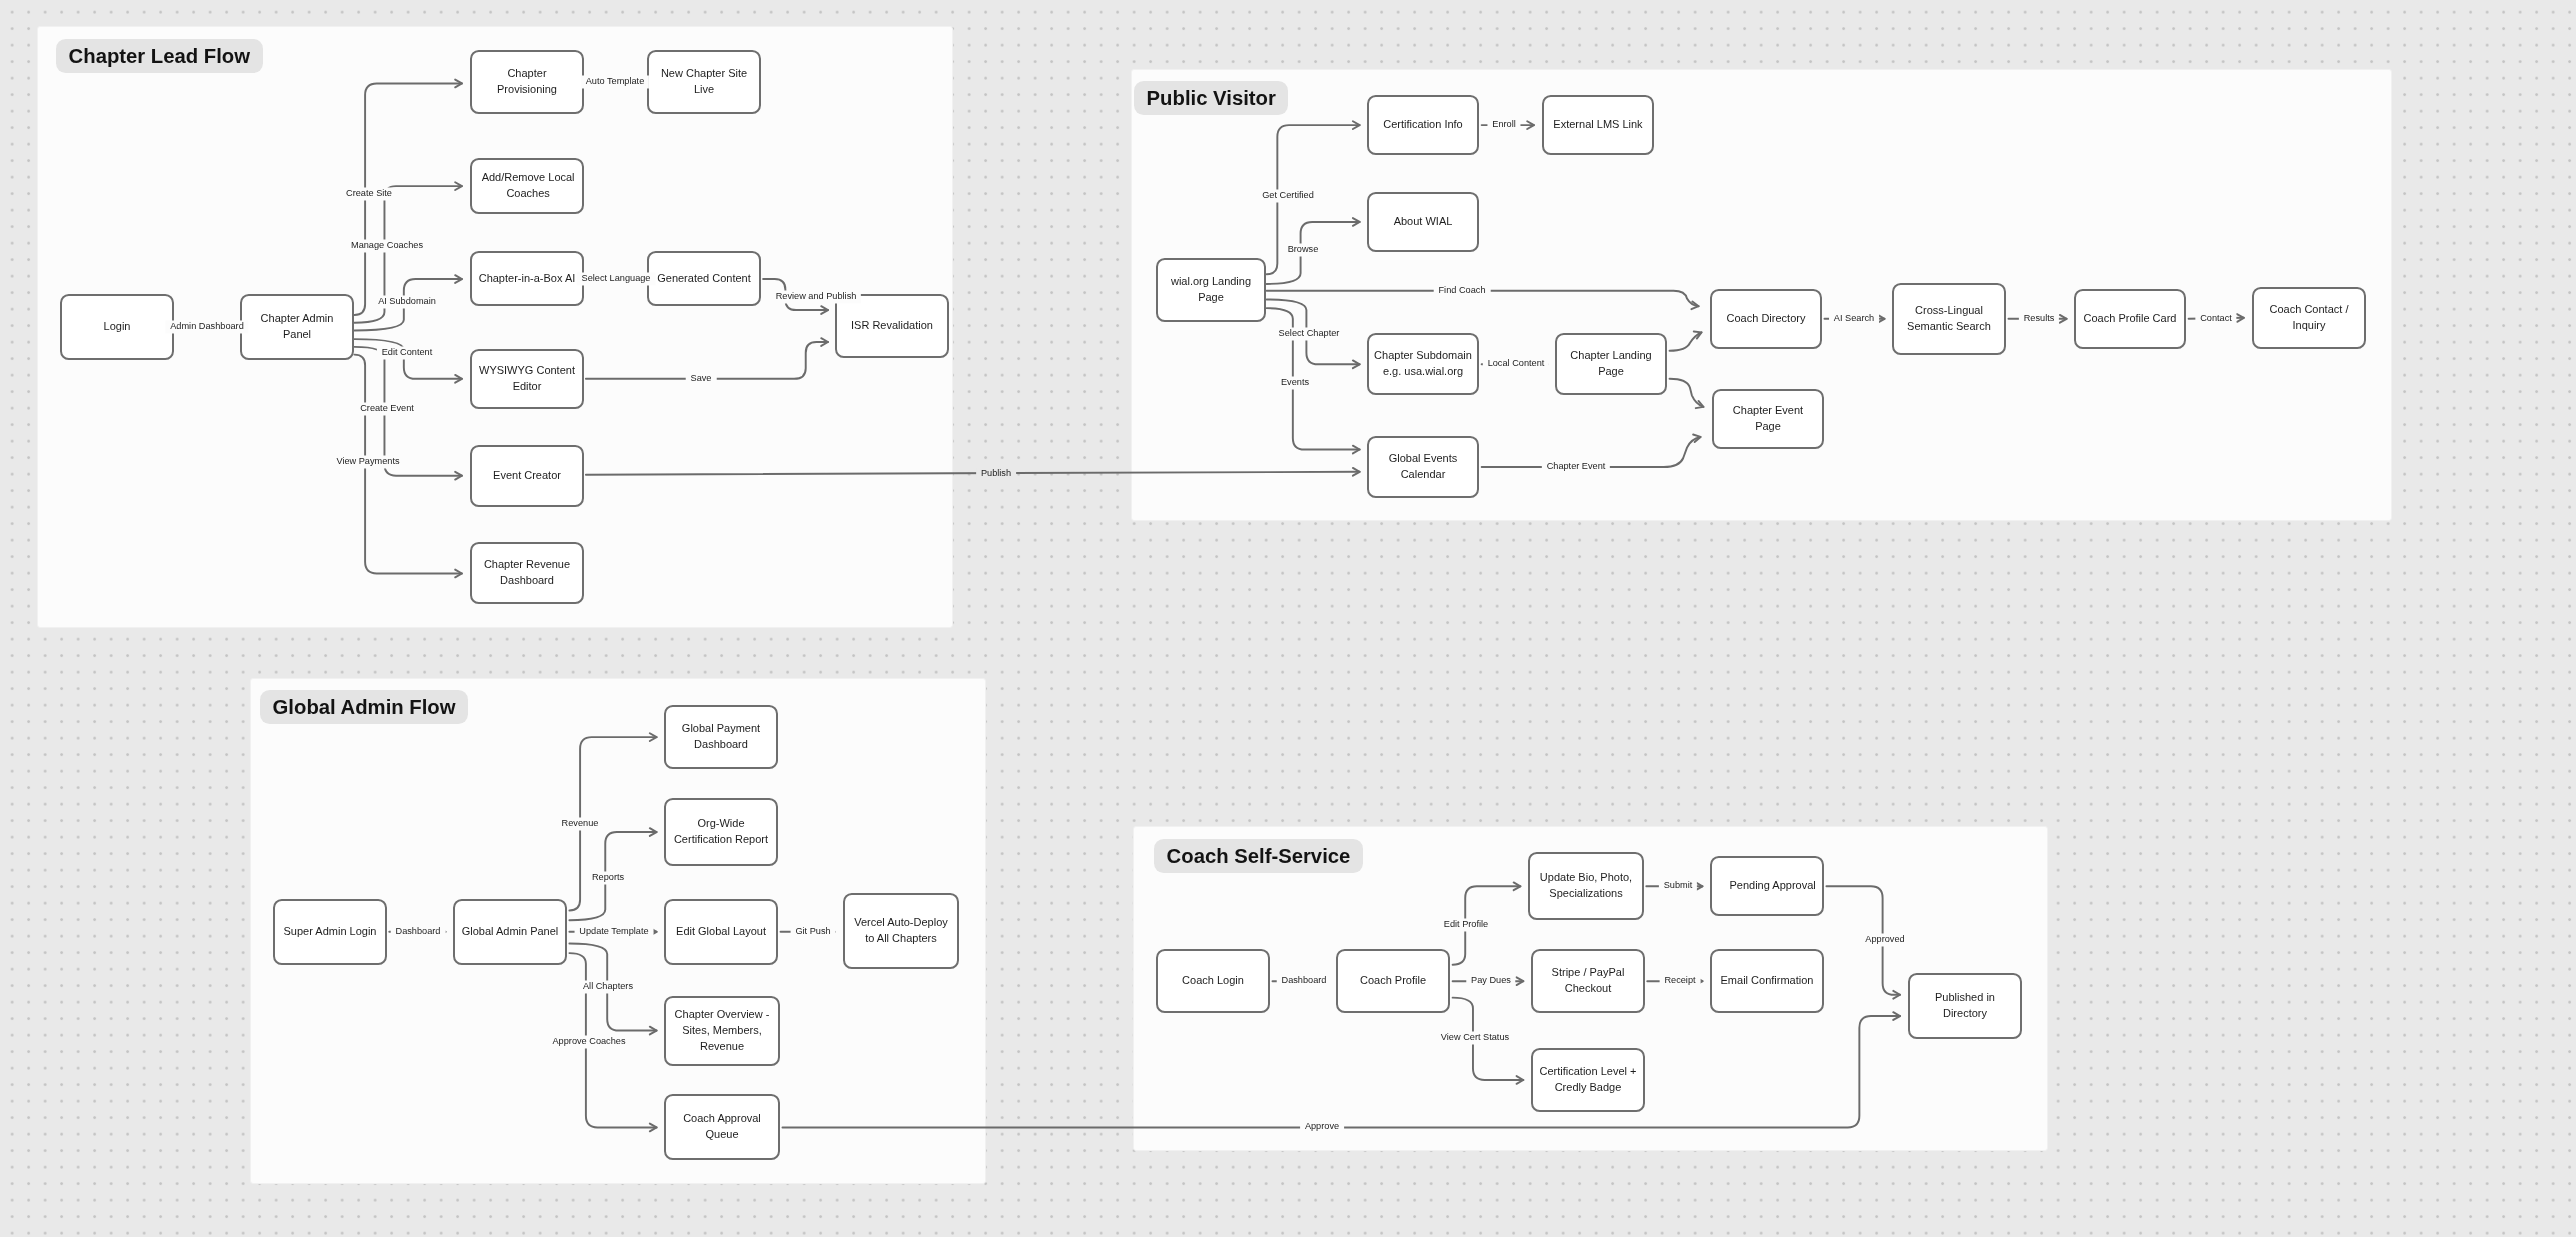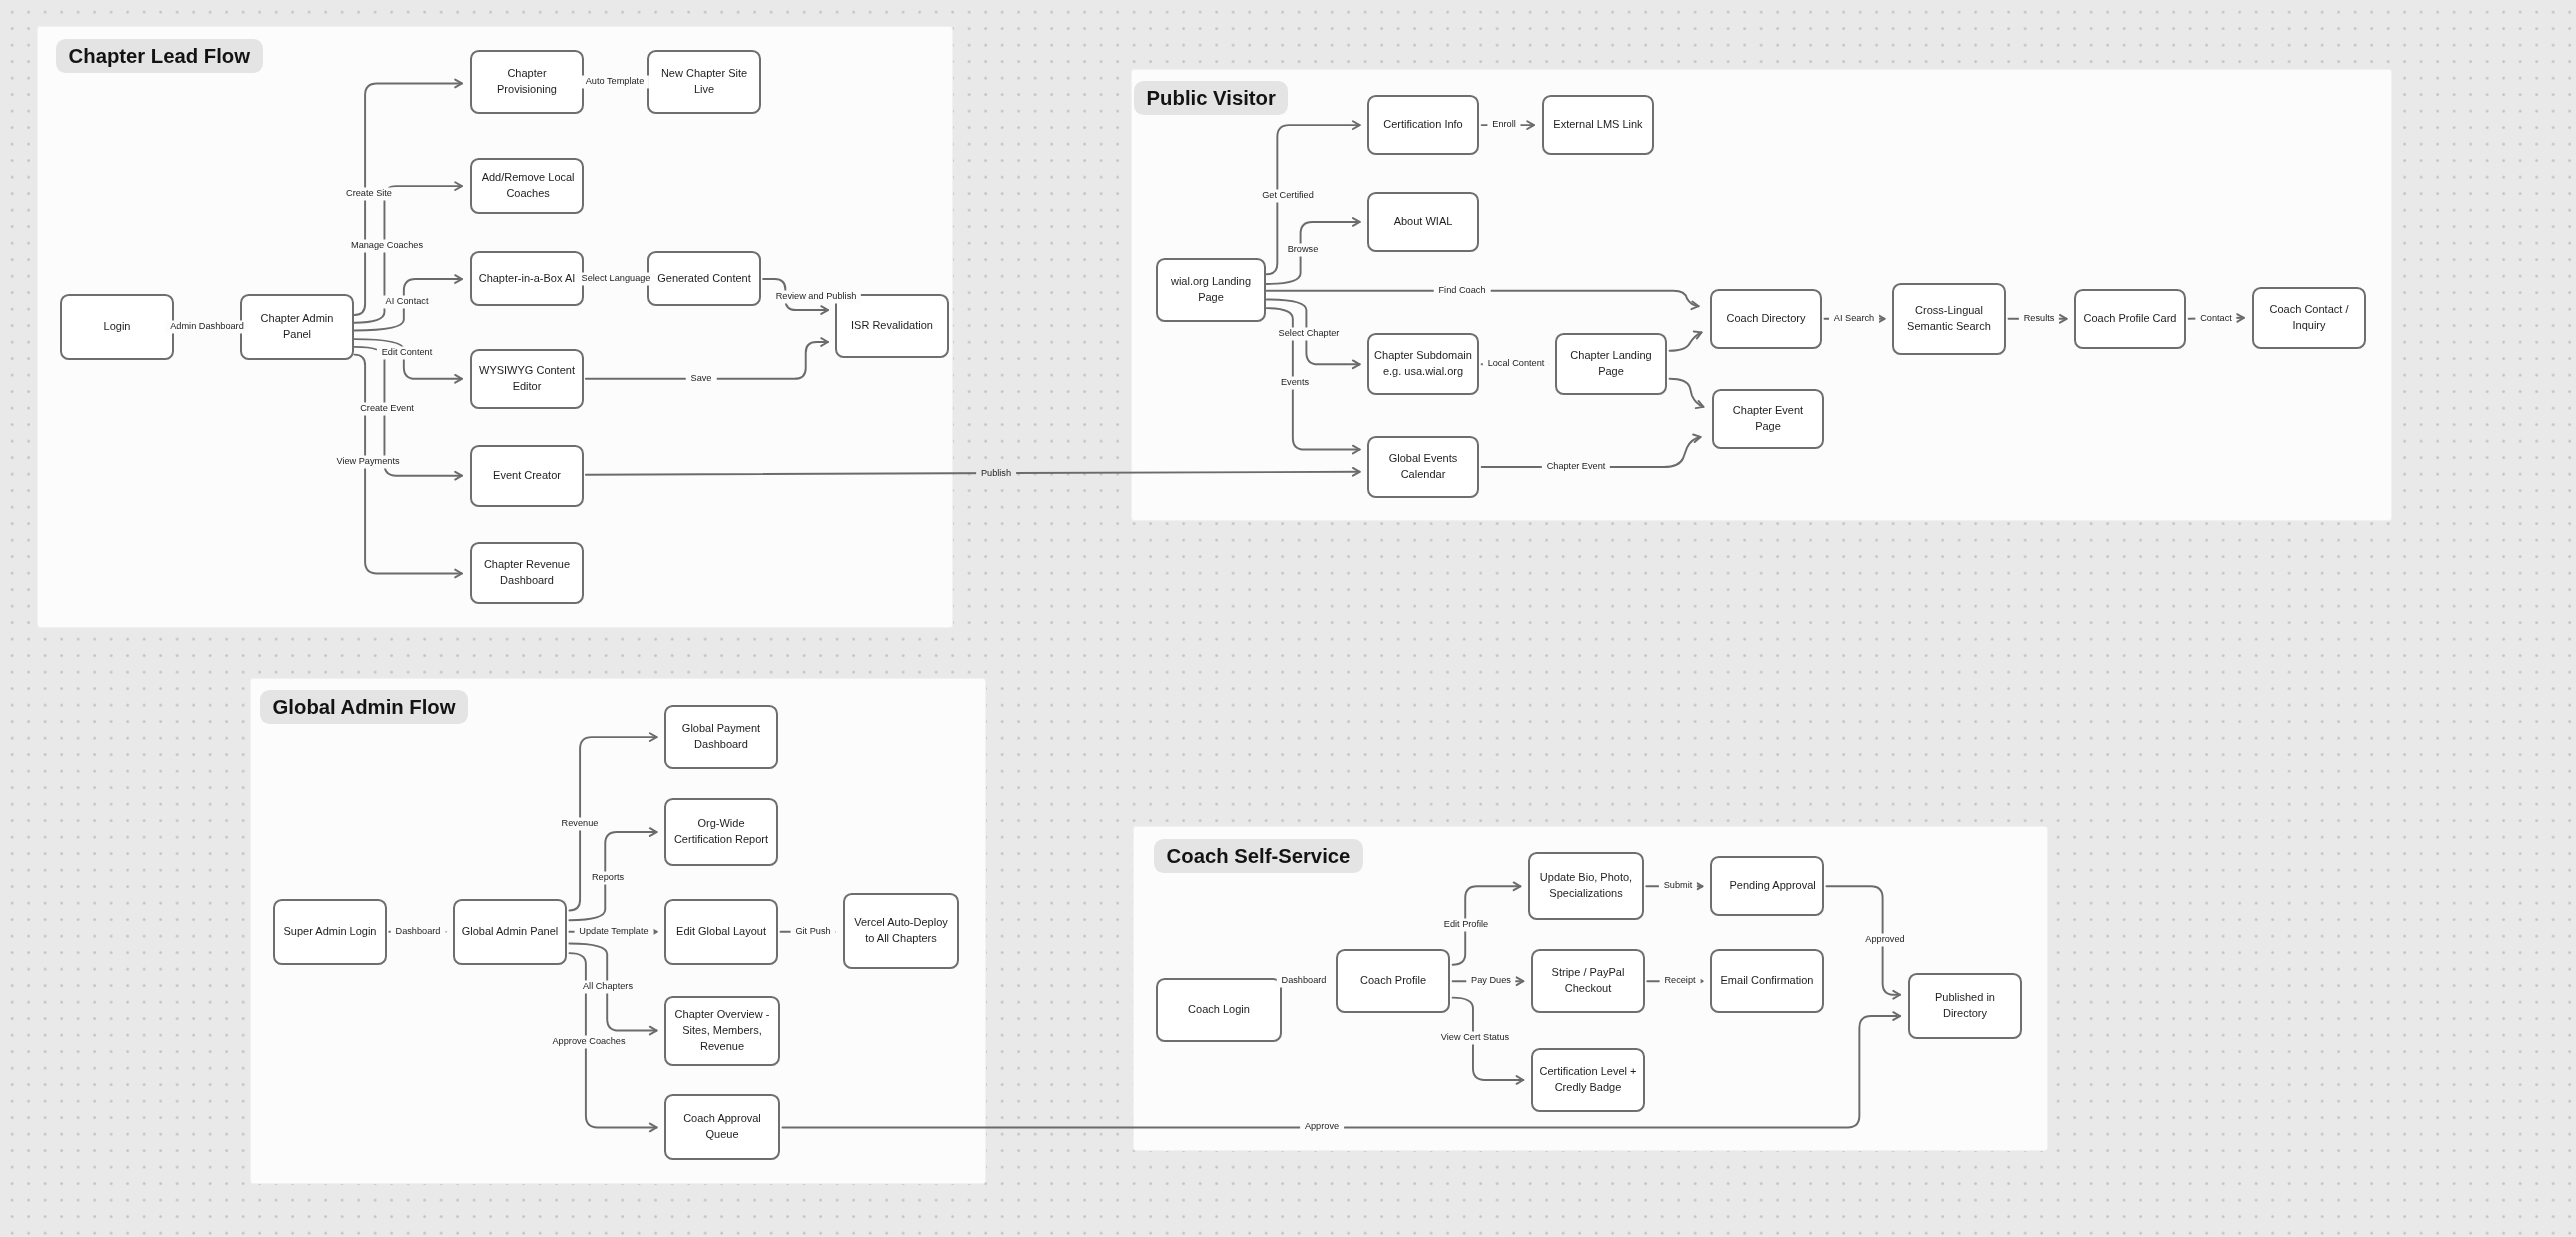--- a/index.html
+++ b/index.html
@@ -94,21 +94,21 @@
   <div class="node" style="left:470px;top:251px;width:114px;height:55px;">Chapter-in-a-Box AI</div>
   <div class="node" style="left:647px;top:251px;width:114px;height:55px;">Generated Content</div>
   <div class="node" style="left:835px;top:294px;width:114px;height:64px;">ISR Revalidation</div>
   <div class="node" style="left:470px;top:349px;width:114px;height:60px;">WYSIWYG Content Editor</div>
   <div class="node" style="left:470px;top:445px;width:114px;height:62px;">Event Creator</div>
   <div class="node" style="left:470px;top:542px;width:114px;height:62px;">Chapter Revenue Dashboard</div>
 
   <div class="elabel" style="left:207px;top:327px;">Admin Dashboard</div>
   <div class="elabel" style="left:369px;top:194px;">Create Site</div>
   <div class="elabel" style="left:387px;top:246px;">Manage Coaches</div>
-  <div class="elabel" style="left:407px;top:302px;">AI Contact</div>
+  <div class="elabel" style="left:407px;top:302px;">AI Subdomain</div>
   <div class="elabel" style="left:407px;top:353px;">Edit Content</div>
   <div class="elabel" style="left:387px;top:409px;">Create Event</div>
   <div class="elabel" style="left:368px;top:462px;">View Payments</div>
   <div class="elabel" style="left:615px;top:82px;">Auto Template</div>
   <div class="elabel" style="left:616px;top:279px;">Select Language</div>
   <div class="elabel" style="left:816px;top:297px;">Review and Publish</div>
   <div class="elabel" style="left:701px;top:379px;">Save</div>
   <div class="elabel on-gray" style="left:975px;top:474px;">Publish</div>
 
   <div class="node" style="left:1156px;top:258px;width:110px;height:64px;">wial.org Landing Page</div>
@@ -147,21 +147,21 @@
 
   <div class="elabel" style="left:418px;top:932px;">Dashboard</div>
   <div class="elabel" style="left:614px;top:932px;">Update Template</div>
   <div class="elabel" style="left:813px;top:932px;">Git Push</div>
   <div class="elabel" style="left:580px;top:824px;">Revenue</div>
   <div class="elabel" style="left:608px;top:878px;">Reports</div>
   <div class="elabel" style="left:608px;top:987px;">All Chapters</div>
   <div class="elabel" style="left:589px;top:1042px;">Approve Coaches</div>
   <div class="elabel" style="left:1322px;top:1127px;">Approve</div>
 
-  <div class="node" style="left:1156px;top:949px;width:126px;height:64px;margin-top:29px;">Coach Login</div>
+  <div class="node" style="left:1156px;top:949px;width:114px;height:64px;">Coach Login</div>
   <div class="node" style="left:1336px;top:949px;width:114px;height:64px;">Coach Profile</div>
   <div class="node" style="left:1531px;top:949px;width:114px;height:64px;">Stripe / PayPal Checkout</div>
   <div class="node" style="left:1710px;top:949px;width:114px;height:64px;">Email Confirmation</div>
   <div class="node" style="left:1528px;top:852px;width:116px;height:68px;">Update Bio, Photo, Specializations</div>
   <div class="node" style="left:1710px;top:856px;width:114px;height:60px;padding-left:16px;">Pending Approval</div>
   <div class="node" style="left:1531px;top:1048px;width:114px;height:64px;">Certification Level + Credly Badge</div>
   <div class="node" style="left:1908px;top:973px;width:114px;height:66px;">Published in Directory</div>
 
   <div class="elabel" style="left:1304px;top:981px;">Dashboard</div>
   <div class="elabel" style="left:1491px;top:981px;">Pay Dues</div>

